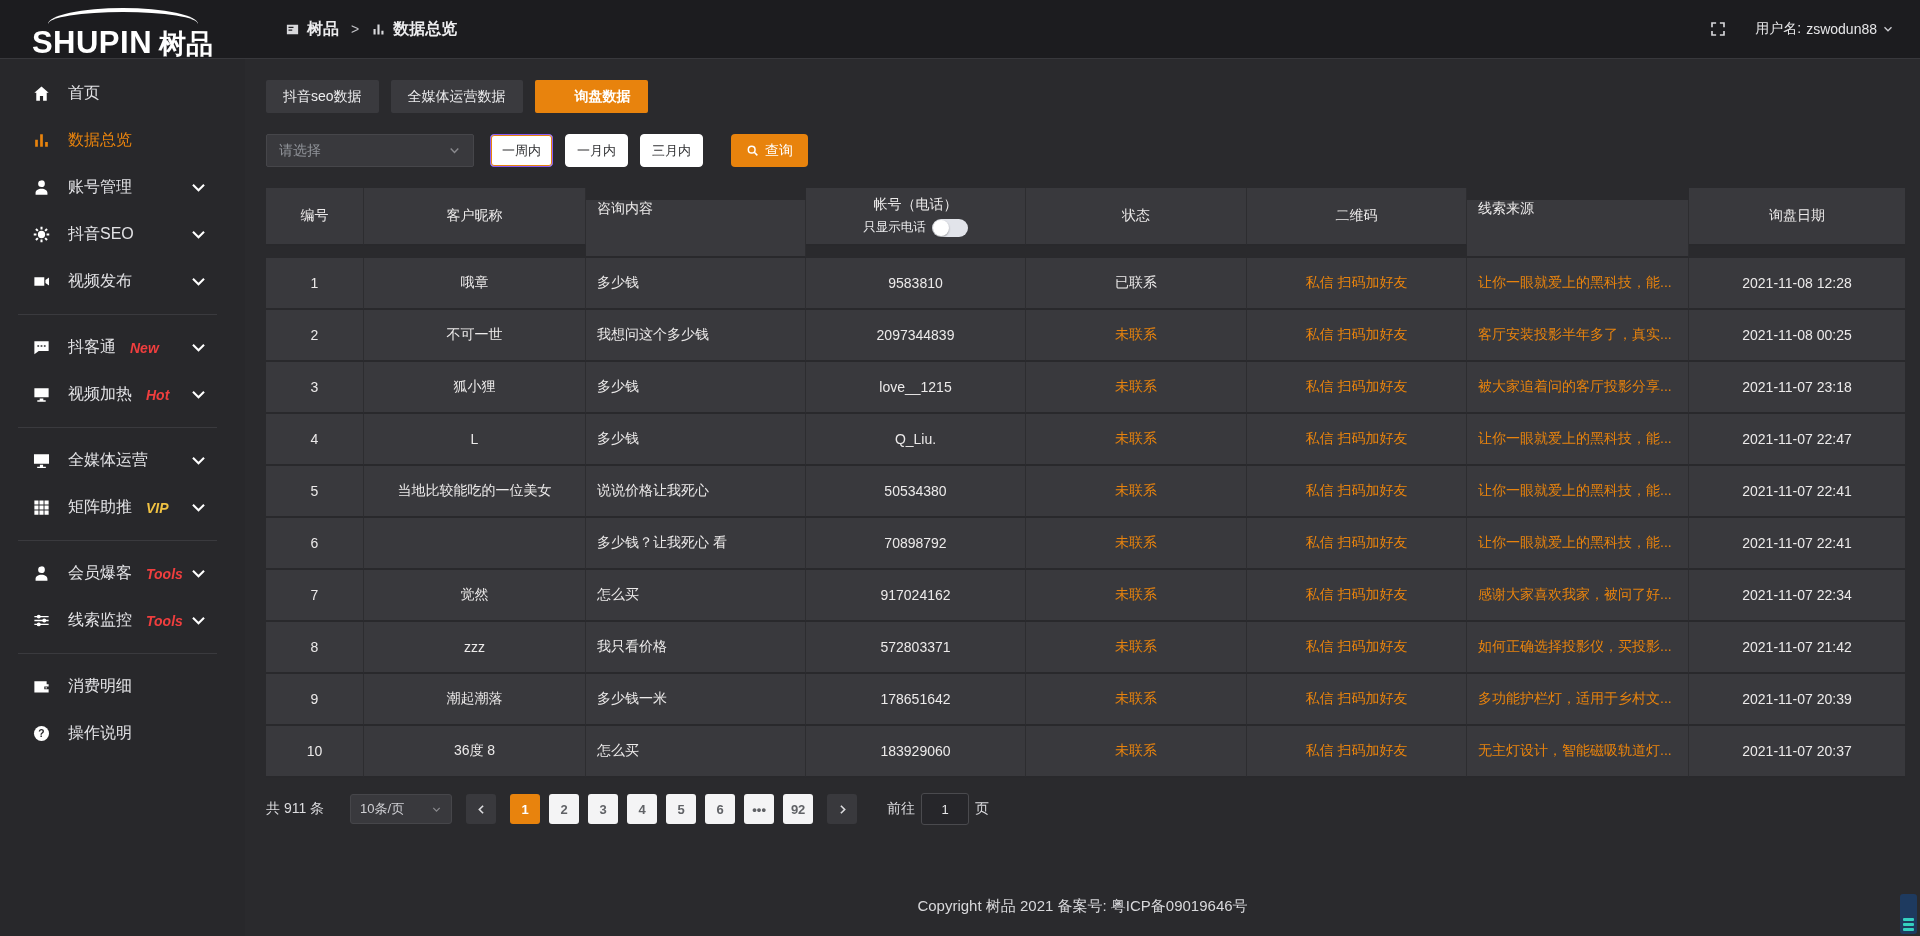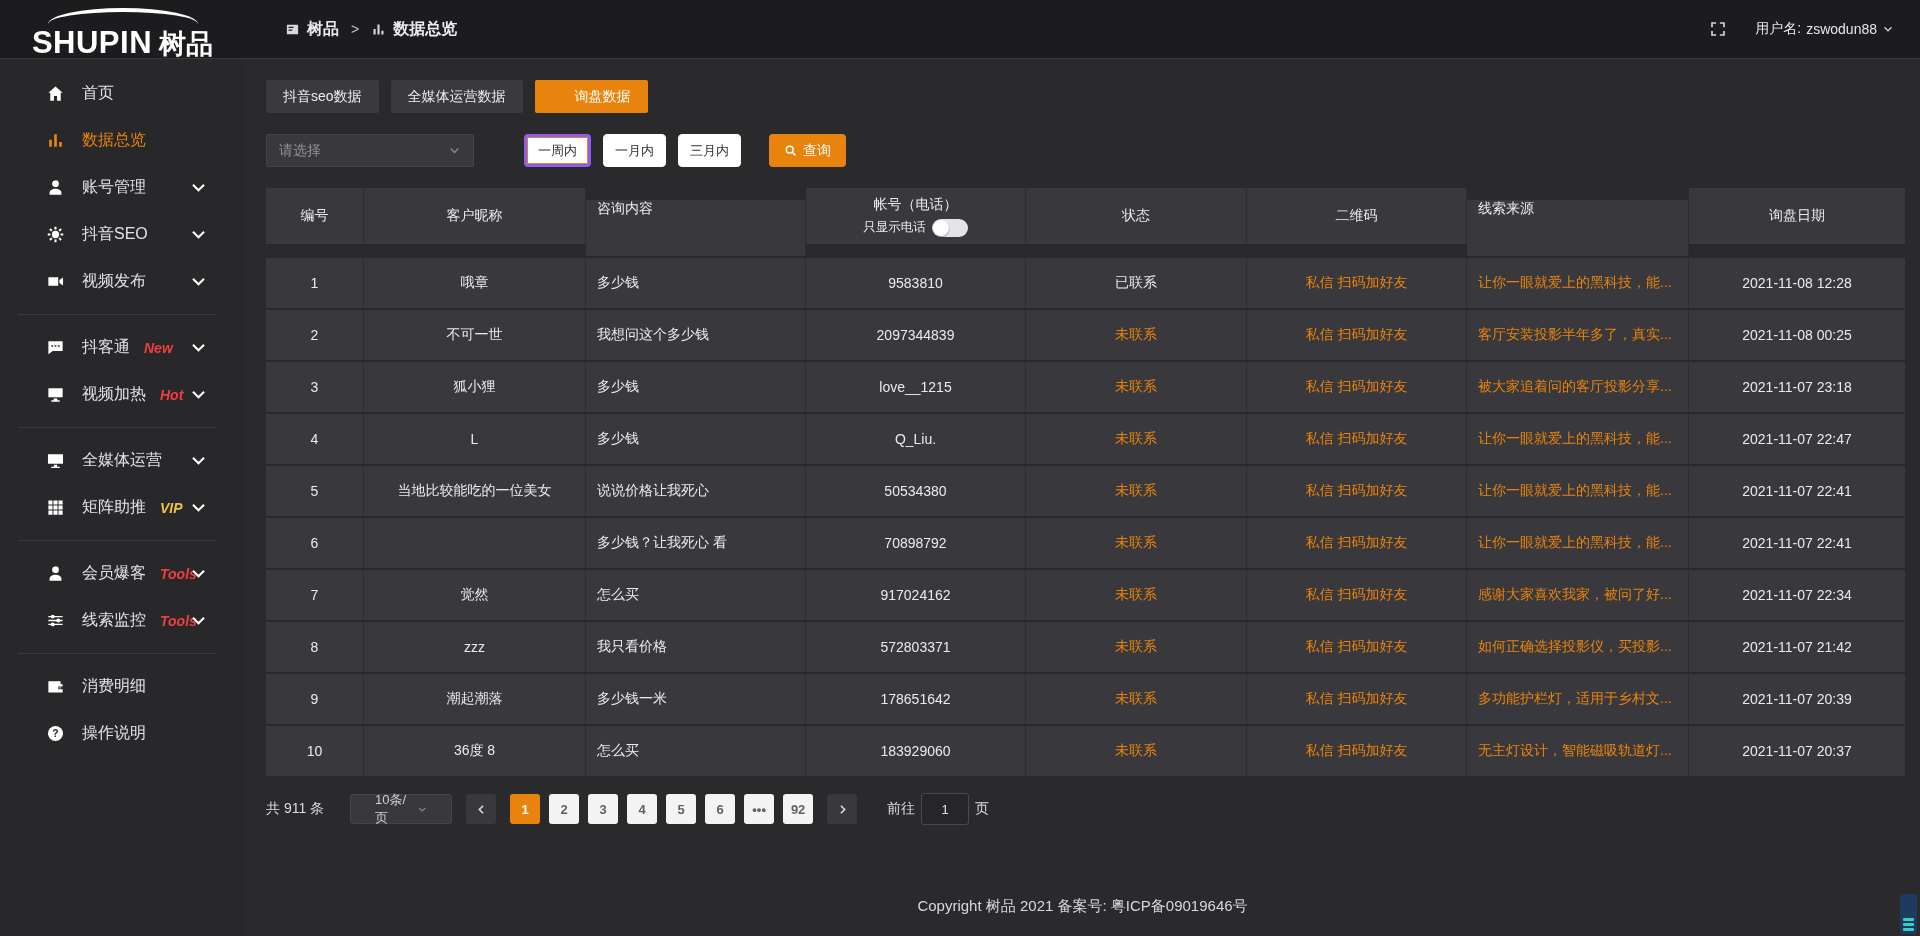--- a/index.html
+++ b/index.html
@@ -26,54 +26,54 @@
   .top-right{margin-left:auto;display:flex;align-items:center;padding-right:26px;color:#e6e6e8;font-size:14px;}
   .fs-btn{width:18px;height:18px;margin-right:28px;color:#d6d6da;cursor:pointer;}
   .user-chip{display:flex;align-items:center;gap:5px;cursor:pointer;}
   
   .sidebar{
     position:absolute;left:0;top:58px;bottom:0;width:245px;
     background:#28282b;padding-top:12px;box-sizing:border-box;
   }
   .side-item{
     position:relative;height:47px;display:flex;align-items:center;
-    padding:0 22px 0 46px;color:#e3e3e6;font-size:16px;cursor:pointer;
+    padding:0 22px 0 32px;color:#e3e3e6;font-size:16px;cursor:pointer;
   }
   .side-item .icn{width:19px;height:19px;margin-right:17px;color:#fff;flex:0 0 auto;}
   .side-item.active{color:#e8830d;}
   .side-item.active .icn{color:#e8830d;}
   .side-label{white-space:nowrap;}
   .side-badge{margin-left:14px;font-size:14px;font-weight:700;font-style:italic;}
   .side-chev{position:absolute;right:20px;width:13px;height:13px;color:#8d8d92;}
   .side-div{height:1px;background:#3a3a3e;margin:9px 28px 9px 18px;}
   
   .main{position:absolute;left:245px;top:58px;right:0;bottom:0;background:#2a2a2d;padding:22px 15px 0 21px;box-sizing:border-box;}
   .icn svg{width:100%;height:100%;display:block;}
   
   .tabs{display:flex;gap:12px;}
   .tab{
     height:33px;padding:0 17px;display:flex;align-items:center;
     background:#3a3a3e;color:#ececee;font-size:14px;border-radius:2px;cursor:pointer;border:none;
     font-family:inherit;
   }
-  .tab.active{background:#e8830d;color:#fff;font-weight:400;padding-left:40px;}
+  .tab.active{background:#e8830d;color:#fff;font-weight:700;padding-left:40px;}
   
   .filters{display:flex;align-items:center;margin-top:21px;}
   .select{
     width:208px;height:33px;background:#39393d;border:1px solid #46464a;border-radius:2px;
     display:flex;align-items:center;justify-content:space-between;padding:0 12px;box-sizing:border-box;
     color:#909399;font-size:14px;cursor:pointer;
   }
   .select .icn{width:13px;height:13px;color:#8a8a8e;}
   .range{display:flex;gap:12px;margin-left:16px;}
   .range-btn{
     height:33px;padding:0 11px;background:#ffffff;color:#303133;font-size:13px;border-radius:4px;
     border:1px solid #ffffff;cursor:pointer;font-family:inherit;
   }
-  .range-btn.selected{border:3px solid #8b5cf6;box-shadow:0 0 0 1px #e8830d inset;margin-left:34px;}
+  .range-btn.selected{border:1px solid #8b5cf6;box-shadow:0 0 0 1px #e8830d inset;}
   .search-btn{
     height:33px;margin-left:28px;padding:0 15px;background:#e8830d;color:#fff;border:none;border-radius:4px;
     display:flex;align-items:center;gap:6px;font-size:14px;cursor:pointer;font-family:Liberation Sans, sans-serif;
   }
   .search-btn .icn{width:13px;height:13px;}
   
   .grid{margin-top:21px;width:1639px;}
   .trow{display:grid;grid-template-columns:98px 222px 220px 220px 221px 220px 222px 216px;}
   .th,.td{
     background:#39393d;border-right:1px solid #2d2d30;border-bottom:2px solid #29292c;
@@ -87,21 +87,21 @@
   .th.al{align-items:flex-start;margin-top:12px;}
   .orange{color:#e8830d;}
   .th-sub{display:flex;align-items:center;gap:6px;font-size:12.5px;color:#ececee;}
   .toggle{width:36px;height:18px;background:#e2e4ea;border-radius:9px;position:relative;cursor:pointer;flex:0 0 auto;}
   .toggle .knob{position:absolute;left:1px;top:1px;width:16px;height:16px;border-radius:50%;background:#fff;box-shadow:0 1px 2px rgba(0,0,0,.35);}
   
   .pager{display:flex;align-items:center;margin-top:15px;color:#dddde0;font-size:14px;}
   .pager-total{margin-right:26px;}
   .psel{
     width:102px;height:30px;background:#39393d;border:1px solid #46464a;border-radius:3px;
-    display:flex;align-items:center;justify-content:space-between;padding:0 24px;box-sizing:border-box;
+    display:flex;align-items:center;justify-content:space-between;padding:0 9px;box-sizing:border-box;
     color:#cfcfd3;font-size:13px;cursor:pointer;
   }
   .psel .icn{width:11px;height:11px;color:#8a8a8e;}
   .pnav{width:30px;height:30px;background:#39393d;border:none;border-radius:3px;color:#dcdcdf;margin-left:14px;
     display:flex;align-items:center;justify-content:center;cursor:pointer;}
   .pnav .icn{width:13px;height:13px;}
   .pages{display:flex;gap:9px;margin-left:14px;}
   .pg{
     min-width:30px;height:30px;background:#f4f4f5;border:none;border-radius:3px;color:#606266;
     font-size:13px;font-weight:700;cursor:pointer;font-family:inherit;padding:0 6px;

